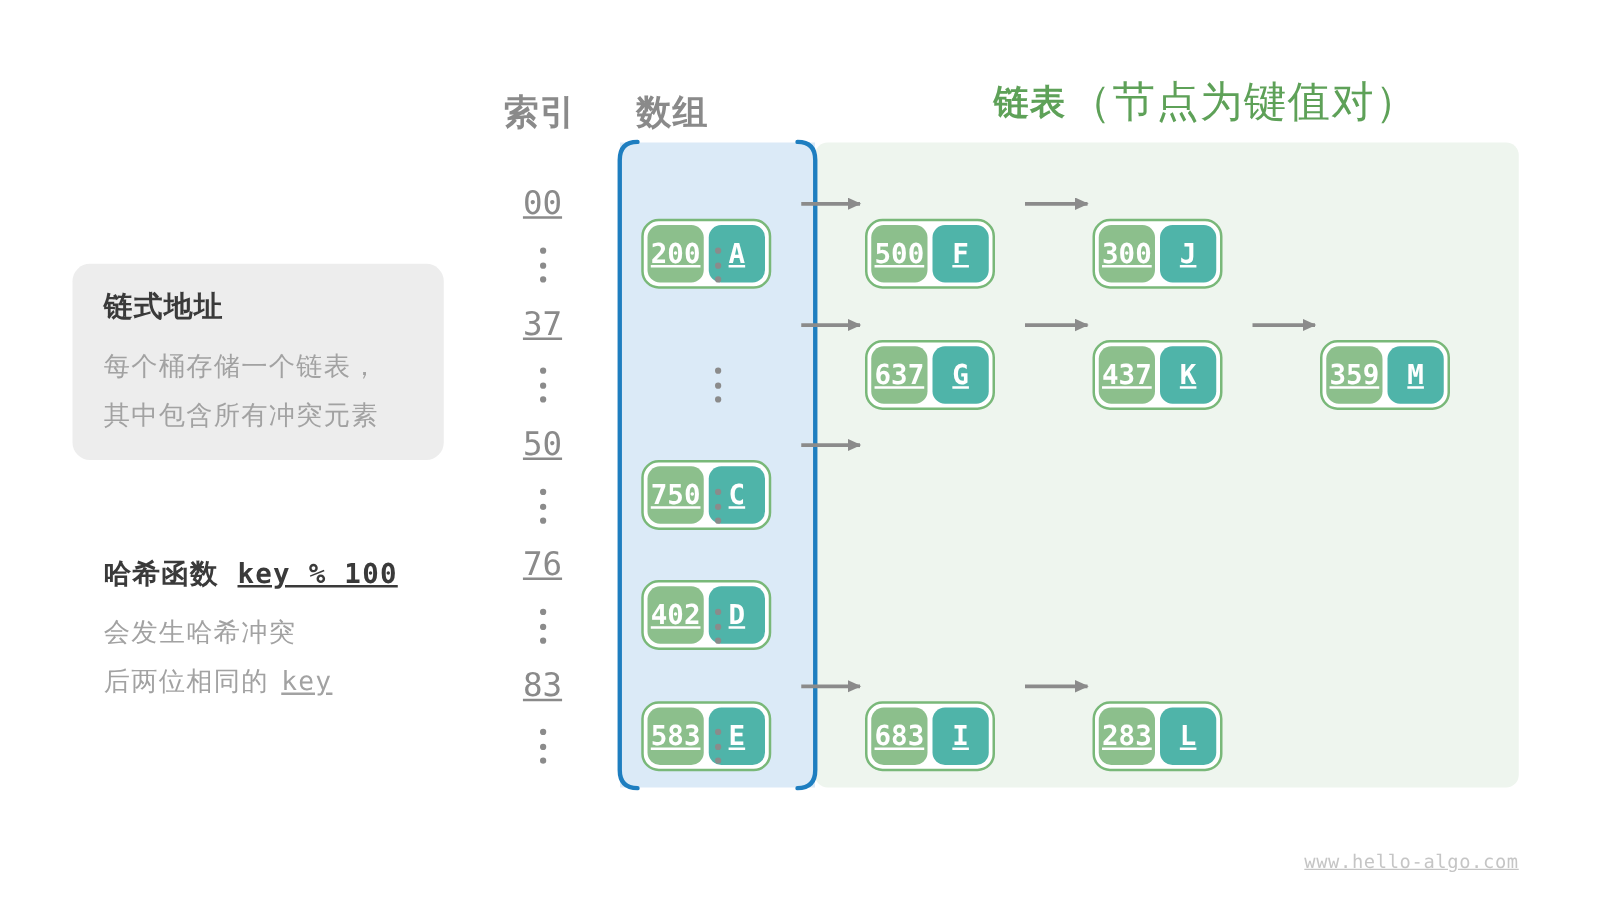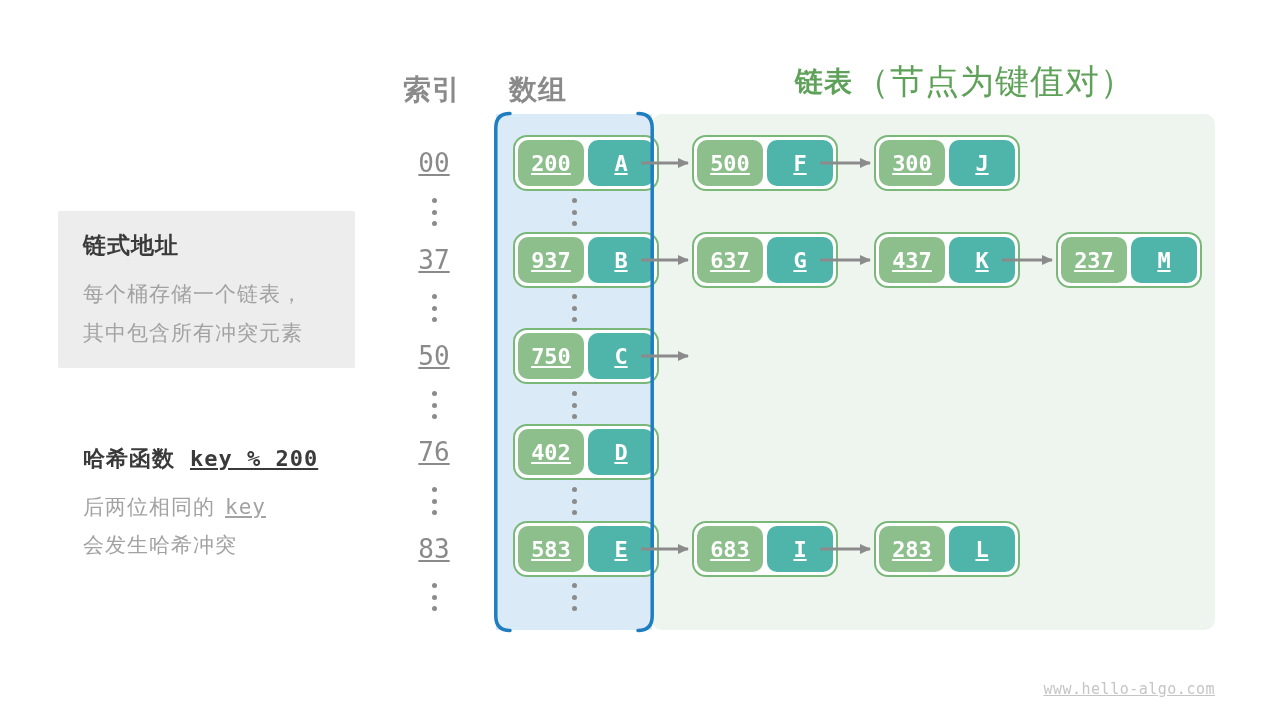--- a/index.html
+++ b/index.html
@@ -57,21 +57,21 @@
     width: 156px; height: 516px;
     background: var(--blue-bg);
   }
   #overlay-svg { position: absolute; left: 0; top: 0; width: 1280px; height: 720px; pointer-events: none; }
 
   
   #info-box {
     position: absolute; left: 58px; top: 211px;
     width: 297px; height: 157px;
     background: var(--box-bg);
-    border-radius: 2px;
+    border-radius: 14px;
     padding: 19px 25px;
   }
   #info-box .info-title {
     font-size: 23px; font-weight: bold; color: var(--gray-dark);
     margin-bottom: 13px; letter-spacing: 1px;
   }
   #info-box .info-line {
     font-size: 21px; color: var(--gray-text); line-height: 39px; letter-spacing: 1px;
   }
 
@@ -91,25 +91,25 @@
 
   
   .index-label {
     position: absolute; left: 400px; width: 68px; height: 32px;
     display: flex; align-items: center; justify-content: center;
     font-size: 26px; color: var(--gray-mid);
   }
 
   
   .node {
-    position: absolute; width: 146px; height: 56px;
+    position: absolute; width: 104px; height: 56px;
     background: #ffffff;
     border: 2px solid var(--green-border);
     border-radius: 14px;
-    display: flex; gap: 4px; padding: 3px;
+    display: flex; gap: 4px; padding: 3px; margin-top: 40px;
   }
   .cell {
     flex: 1; border-radius: 10px;
     display: flex; align-items: center; justify-content: center;
     color: #ffffff; font-size: 22px; font-weight: bold;
   }
   .cell.key { background: var(--green-node); }
   .cell.val { background: var(--teal-node); }
 
   
@@ -145,60 +145,56 @@
 
   <div id="info-box">
     <div class="info-title">链式地址</div>
     <div class="info-line">每个桶存储一个链表，</div>
     <div class="info-line">其中包含所有冲突元素</div>
   </div>
 
   <div id="hash-note">
     <div class="hash-title-row">
       <span>哈希函数</span>
-      <span class="mono hash-formula">key % 200</span>
+      <span class="mono hash-formula">key % 100</span>
+    </div>
+    <div class="hash-line">
+      <span>会发生哈希冲突</span>
     </div>
     <div class="hash-line">
       <span>后两位相同的</span>
       <span class="mono inline-code">key</span>
-    </div>
-    <div class="hash-line">
-      <span>会发生哈希冲突</span>
     </div>
   </div>
 
   <div class="index-label mono" style="top:147px">00</div>
   <div class="node" style="left:513px; top:135px">
     <div class="cell key mono">200</div>
     <div class="cell val mono">A</div>
   </div>
   <div class="node" style="left:692px; top:135px">
     <div class="cell key mono">500</div>
     <div class="cell val mono">F</div>
   </div>
   <div class="node" style="left:874px; top:135px">
     <div class="cell key mono">300</div>
     <div class="cell val mono">J</div>
   </div>
 
   <div class="index-label mono" style="top:244px">37</div>
-  <div class="node" style="left:513px; top:232px">
-    <div class="cell key mono">937</div>
-    <div class="cell val mono">B</div>
-  </div>
   <div class="node" style="left:692px; top:232px">
     <div class="cell key mono">637</div>
     <div class="cell val mono">G</div>
   </div>
   <div class="node" style="left:874px; top:232px">
     <div class="cell key mono">437</div>
     <div class="cell val mono">K</div>
   </div>
   <div class="node" style="left:1056px; top:232px">
-    <div class="cell key mono">237</div>
+    <div class="cell key mono">359</div>
     <div class="cell val mono">M</div>
   </div>
 
   <div class="index-label mono" style="top:340px">50</div>
   <div class="node" style="left:513px; top:328px">
     <div class="cell key mono">750</div>
     <div class="cell val mono">C</div>
   </div>
 
   <div class="index-label mono" style="top:436px">76</div>

